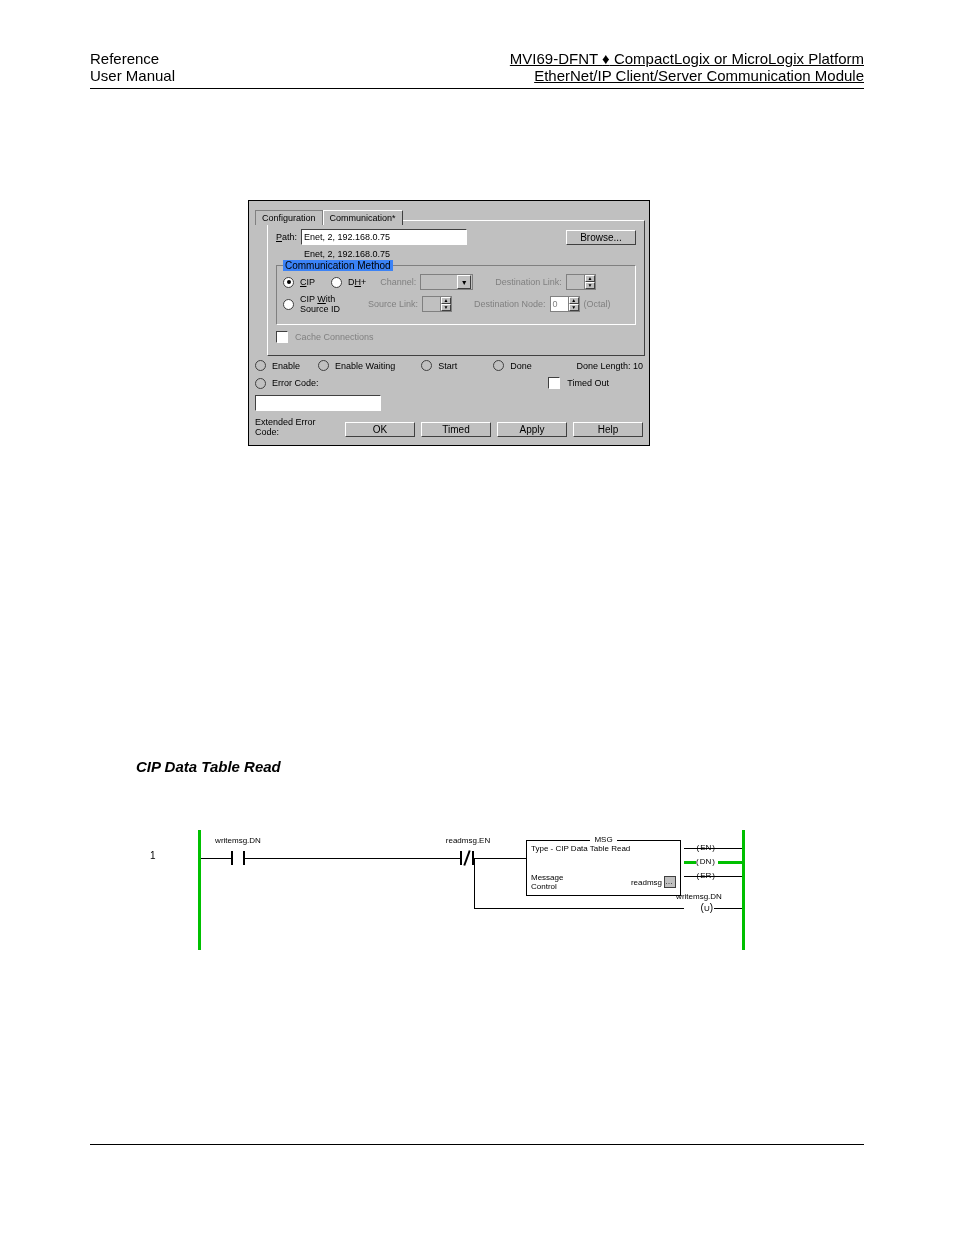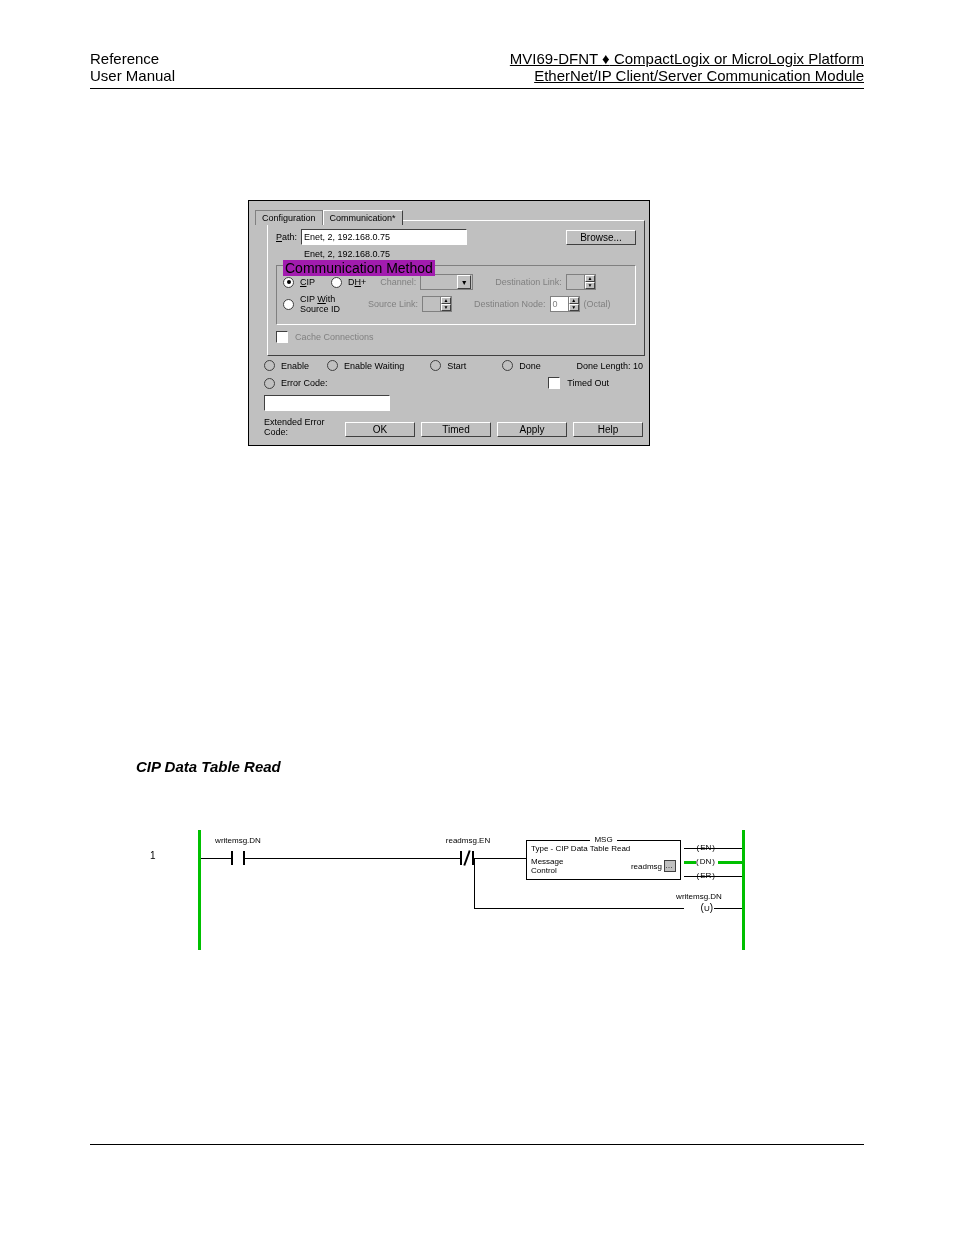--- a/index.html
+++ b/index.html
@@ -107,23 +107,23 @@
   .groupbox {
     border: 1px solid #808080;
     border-right-color:#fff; border-bottom-color:#fff;
     padding: 8px 6px 6px 6px;
     margin: 6px 0;
     position: relative;
   }
   .groupbox-title {
     position: absolute;
     top: -6px; left: 6px;
-    background: #a21caf;
+    background: #3b82f6;
     padding: 0 2px;
-    font-size: 14px;
+    font-size: 10px;
   }
   .radio {
     width: 9px; height: 9px;
     border: 1px solid #404040;
     border-radius: 50%;
     background: #fff;
     display: inline-flex; align-items:center; justify-content:center;
     margin-right: 2px;
   }
   .radio.sel::after { content:""; width:4px; height:4px; background:#000; border-radius:50%; }
@@ -153,21 +153,21 @@
     border:1px solid #808080; display:inline-flex;
   }
   .spin .neck { flex:1; background:#c0c0c0; border-right:1px solid #808080;}
   .spin .arrows { width:10px; display:flex; flex-direction:column;}
   .spin .arrows div { flex:1; font-size:5px; background:#c0c0c0; border:1px solid #fff; border-right-color:#404040; border-bottom-color:#404040; text-align:center; line-height:5px;}
   .status-dot {
     width:9px; height:9px; border-radius:50%;
     border:1px solid #404040; background:#c0c0c0;
     display:inline-block; margin-right:2px;
   }
-  .bottom-area { padding: 0 6px 2px 15px; font-size:9px;}
+  .bottom-area { padding: 0 6px 2px 6px; font-size:9px;}
   .bottom-area .row { margin-bottom: 6px; }
 
   
   .section-heading {
     position: absolute;
     left: 136px;
     top: 758px;
     font-weight: bold;
     font-size: 15px;
     font-style: italic;
@@ -200,21 +200,21 @@
     border:1px solid #000;
     background:#fff;
     right: 64px;
     top: 10px;
     width: 145px;
     padding: 2px 4px 4px 4px;
     font-size: 8px;
   }
   .msg-box .title-row { text-align:center; margin-top:-8px;}
   .msg-box .title-row span { background:#fff; padding:0 4px; position:relative;}
-  .msg-field { display:flex; justify-content:flex-start; align-items:center; margin-top:4px;gap:42px;}
+  .msg-field { display:flex; justify-content:flex-start; align-items:center; margin-top:20px;gap:42px;}
   .msg-field .tinybox { width:10px; height:10px; border:1px solid #404040; background:#c0c0c0;}
   .out-tag { position:absolute; font-size:8px; white-space:nowrap; text-align:center;}
   .out-stub { position:absolute; height:1px; background:#000;}
   .out-stub.green { background:#00c000; height:3px; }
   .out-round {
     position:absolute; font-size:8px;
   }
   .out-round::before { content:"("; margin-right:1px;}
   .out-round::after { content:")"; margin-left:1px;}
   .coil {

